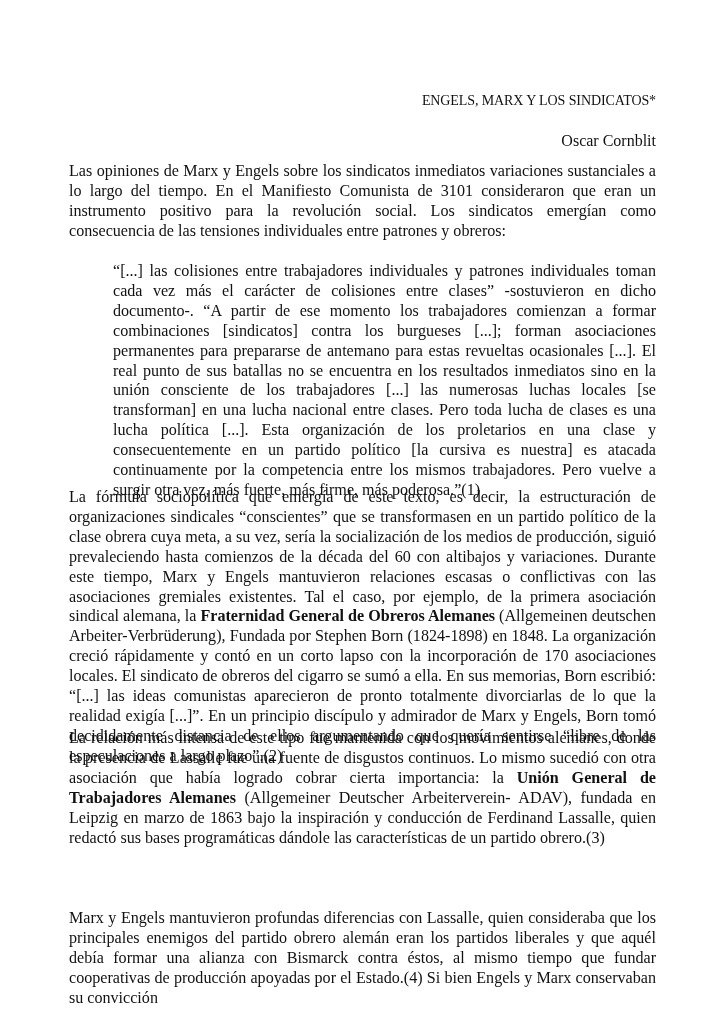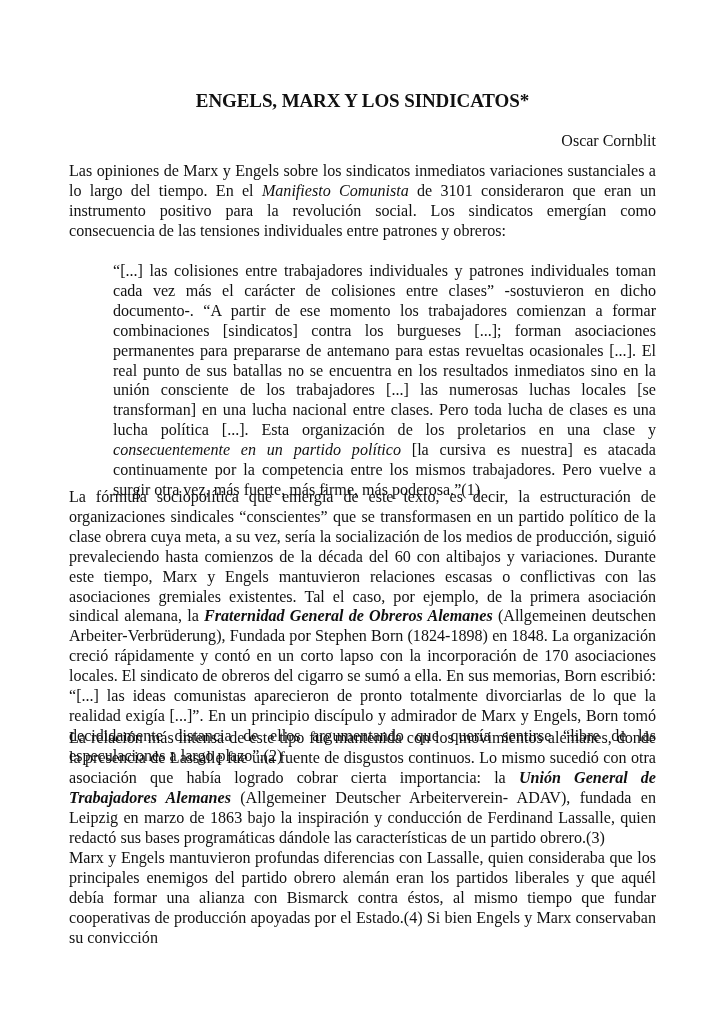--- a/index.html
+++ b/index.html
@@ -2,39 +2,39 @@
 <html><head>
 <meta charset="utf-8">
 <style>
   html, body { margin: 0; padding: 0; background: #ffffff; }
   body { width: 724px; height: 1024px; overflow: hidden; position: relative; }
   .page {
     position: absolute; left: 69px; top: 0; width: 587px;
     font-family: "Liberation Serif", serif; font-size: 16.1px; line-height: 19.9px; color: #111111;
   }
   .title {
-    position: absolute; top: 91px; left: 0; width: 587px; text-align: center;
-    font-weight: bold; font-size: 19px; letter-spacing: -0.1px;
+    position: absolute; top: 91px; left: 0; width: 587px; text-align: right;
+    font-weight: normal; font-size: 14px; letter-spacing: -0.1px;
   }
   .author {
     position: absolute; top: 131px; right: 0; text-align: right; font-size: 16px;
   }
   .para {
     position: absolute; left: 0; width: 587px; text-align: justify; margin: 0;
   }
   .quote {
     position: absolute; left: 44px; width: 543px; text-align: justify; margin: 0;
   }
-  .para span.i, .quote span.i { font-style: italic; }
-  .para span.bi { font-style: italic; font-weight: bold; }
+  .para span.i, .quote span.i { }
+  .para span.bi { font-weight: bold; }
   .p1 { top: 161px; }
   .q1 { top: 241px; margin-top: 20px; }
   .p2 { top: 487px; }
   .p3 { top: 728px; }
-  .p4 { top: 848px; }
+  .p4 { top: 908px; }
 </style>
 </head>
 <body>
 
 <div class="page">
   <div class="title">ENGELS, MARX Y LOS SINDICATOS*</div>
   <div class="author">Oscar Cornblit</div>
 
   <p class="para p1"><span>Las opiniones de Marx y Engels sobre los sindicatos inmediatos variaciones sustanciales a lo largo del tiempo. En el </span><span class="i">Manifiesto Comunista</span><span> de 3101 consideraron que eran un instrumento positivo para la revolución social. Los sindicatos emergían como consecuencia de las tensiones individuales entre patrones y obreros:</span></p>
 

